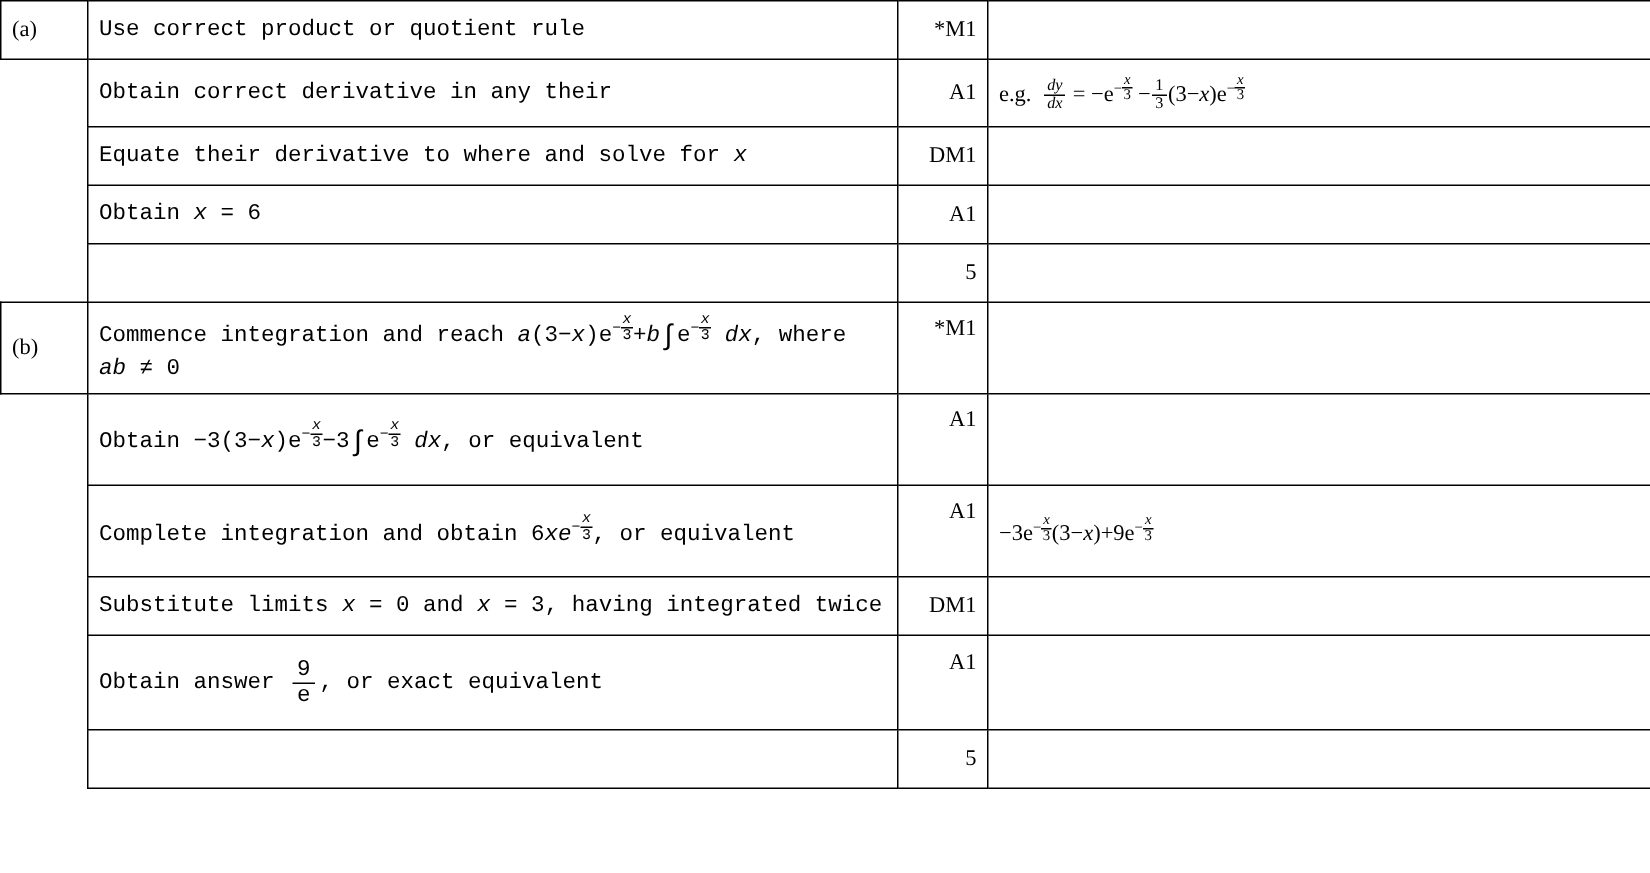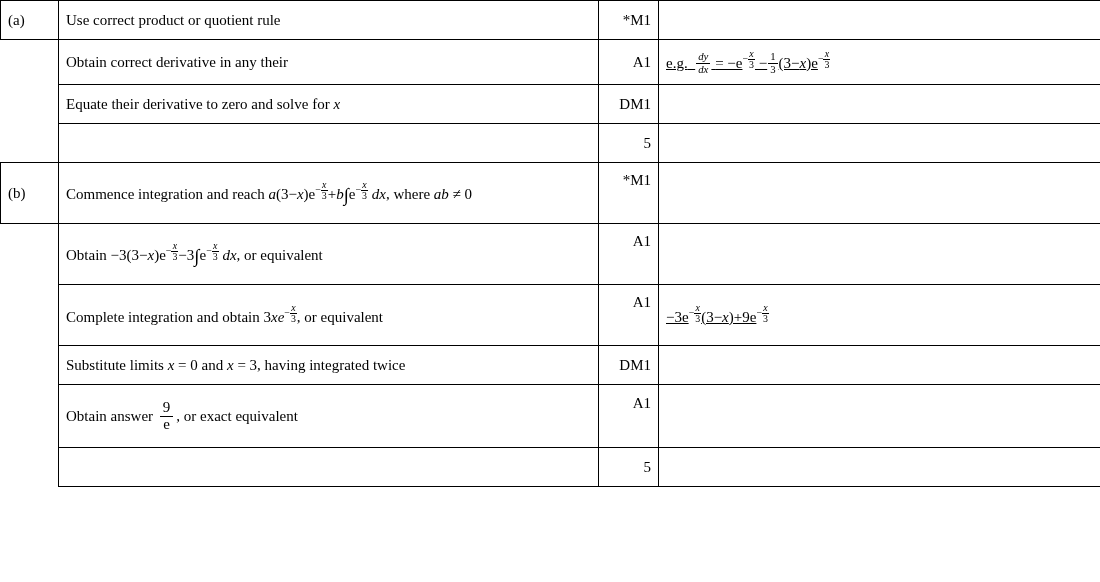--- a/index.html
+++ b/index.html
@@ -43,35 +43,36 @@
     border-bottom: none;
     font-size: 15px;
     vertical-align: top;
     padding-top: 5px;
     padding-left: 4px;
     text-align: left;
   }
   td.part.blank { border: none; }
   td.desc {
     text-align: left;
+    font-family: Liberation Mono, monospace;
   }
   td.mark {
     text-align: right;
     font-weight: normal;
     padding-right: 9px;
     white-space: nowrap;
   }
   td.notes {
     text-align: left;
     padding-left: 9px;
   }
   .mathvar { font-style: italic; }
 
   
-  .math { white-space: nowrap; text-decoration: underline; }
+  .math { white-space: nowrap; }
   sup.exp {
     font-size: 0.68em;
     vertical-align: super;
     line-height: 0;
   }
   .frac {
     display: inline-block;
     vertical-align: -0.45em;
     text-align: center;
     font-size: 0.72em;
@@ -143,25 +144,31 @@
               <span class="den"><span class="mathvar">dx</span></span>
             </span>
             <span> = −e</span><span class="negfrac"><span>−</span><span class="stack"><span class="num"><i>x</i></span><span class="den">3</span></span></span>
             −<span class="frac"><span class="num">1</span><span class="den">3</span></span><span>(3−</span><i>x</i><span>)e</span><span class="negfrac"><span>−</span><span class="stack"><span class="num"><i>x</i></span><span class="den">3</span></span></span>
           </span>
         </td>
       </tr>
 
       <tr class="row-short">
         <td class="part blank"></td>
-        <td class="desc"><span>Equate their derivative to zero and solve for </span><span class="mathvar">x</span></td>
+        <td class="desc"><span>Equate their derivative to where and solve for </span><span class="mathvar">x</span></td>
         <td class="mark">DM1</td>
         <td class="notes"></td>
       </tr>
 
+      <tr class="row-short">
+        <td class="part blank"></td>
+        <td class="desc"><span>Obtain </span><span class="mathvar">x</span><span> = 6</span></td>
+        <td class="mark">A1</td>
+        <td class="notes"></td>
+      </tr>
 
 
       <tr class="row-short">
         <td class="part blank"></td>
         <td class="desc"></td>
         <td class="mark">5</td>
         <td class="notes"></td>
       </tr>
 
       <tr>
@@ -178,21 +185,21 @@
         <td class="desc" style="height:52px">
           <span>Obtain −3(3−</span><span class="mathvar">x</span><span>)e</span><span class="negfrac"><span>−</span><span class="stack"><span class="num"><i>x</i></span><span class="den">3</span></span></span><span>−3</span><span class="intsym">∫</span>e<span class="negfrac"><span>−</span><span class="stack"><span class="num"><i>x</i></span><span class="den">3</span></span></span>&nbsp;<span class="mathvar">dx</span><span>, or equivalent</span>
         </td>
         <td class="mark" style="vertical-align:top;padding-top:8px">A1</td>
         <td class="notes"></td>
       </tr>
 
       <tr>
         <td class="part blank"></td>
         <td class="desc" style="height:52px">
-          <span>Complete integration and obtain 3</span><span class="mathvar">xe</span><span class="negfrac"><span>−</span><span class="stack"><span class="num"><i>x</i></span><span class="den">3</span></span></span><span>, or equivalent</span>
+          <span>Complete integration and obtain 6</span><span class="mathvar">xe</span><span class="negfrac"><span>−</span><span class="stack"><span class="num"><i>x</i></span><span class="den">3</span></span></span><span>, or equivalent</span>
         </td>
         <td class="mark" style="vertical-align:top;padding-top:8px">A1</td>
         <td class="notes">
           <span class="math"><span>−3e</span><span class="negfrac"><span>−</span><span class="stack"><span class="num"><i>x</i></span><span class="den">3</span></span></span><span>(3−</span><span class="mathvar">x</span><span>)+9e</span><span class="negfrac"><span>−</span><span class="stack"><span class="num"><i>x</i></span><span class="den">3</span></span></span></span>
         </td>
       </tr>
 
       <tr class="row-short">
         <td class="part blank"></td>
         <td class="desc"><span>Substitute limits </span><span class="mathvar">x</span><span> = 0 and </span><span class="mathvar">x</span><span> = 3, having integrated twice</span></td>

